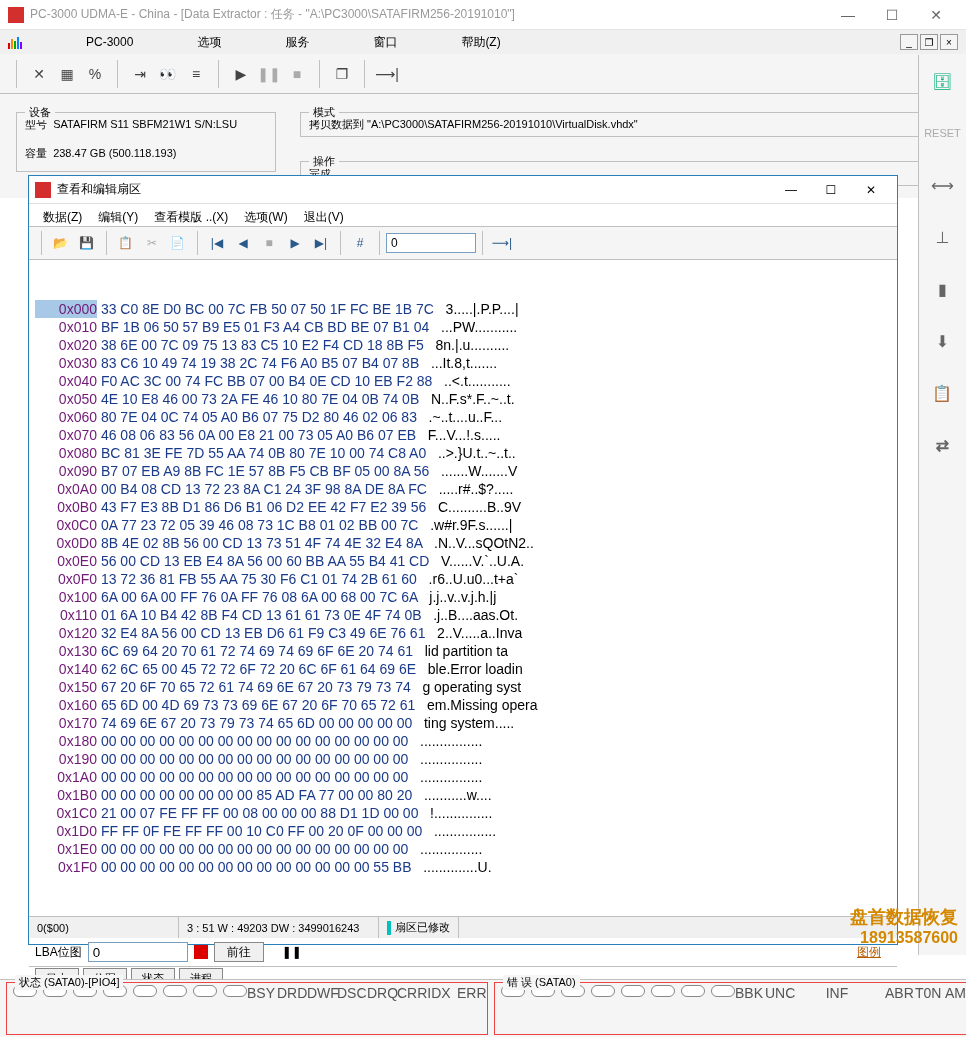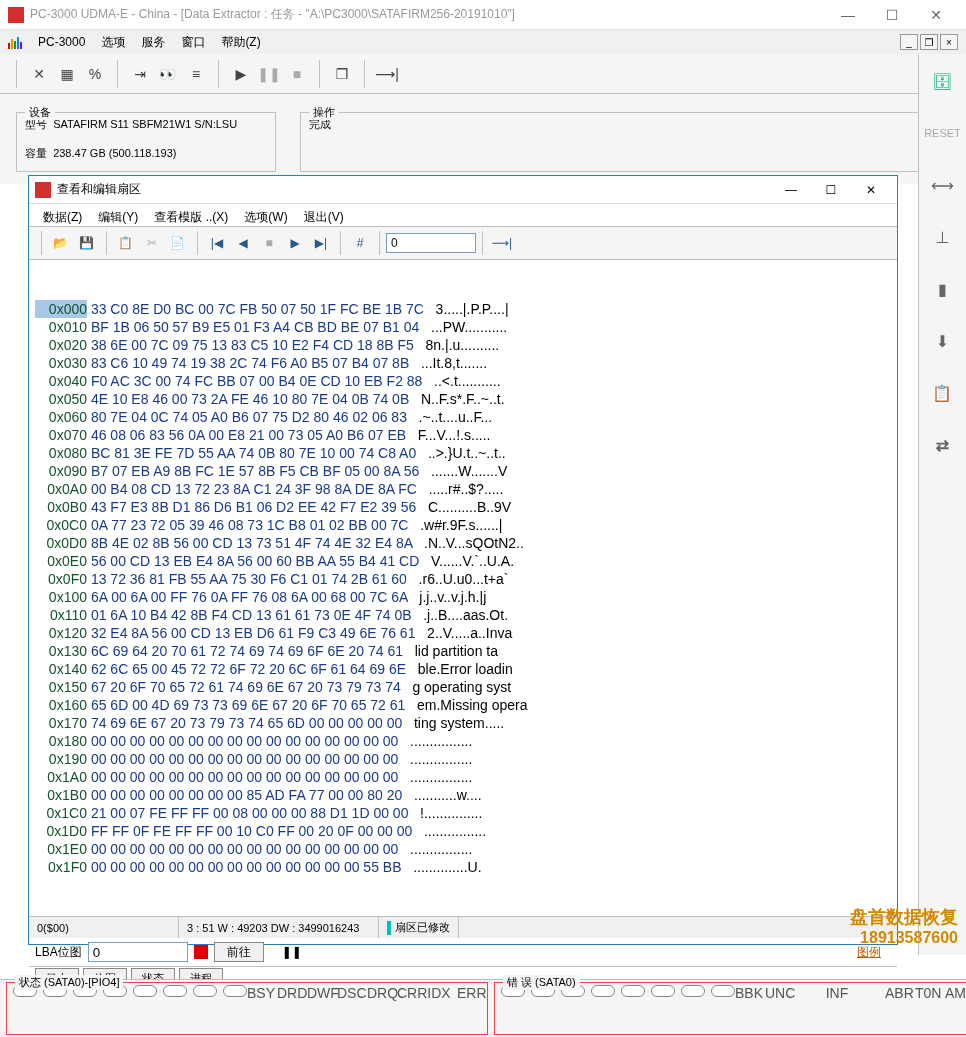--- a/index.html
+++ b/index.html
@@ -5,21 +5,21 @@
 * { margin: 0; padding: 0; box-sizing: border-box; font-family: "Microsoft YaHei", Tahoma, Arial, sans-serif; }
 body { background: #fff; font-size: 12px; color: #000; width: 966px; height: 1037px; position: relative; overflow: hidden; }
 
 
 .titlebar { height: 30px; background: #fff; display: flex; align-items: center; padding: 0 8px; border-bottom: 1px solid #e5e5e5; }
 .titlebar .icon { width: 16px; height: 16px; background: #d32f2f; margin-right: 6px; }
 .titlebar .title { flex: 1; color: #999; font-size: 12px; }
 .titlebar .winbtn { width: 44px; height: 30px; display: flex; align-items: center; justify-content: center; color: #666; font-size: 14px; }
 
 
-.menubar { height: 24px; display: flex; align-items: center; padding: 0 8px; background: #f0f0f0; }
+.menubar { height: 24px; display: flex; align-items: center; padding: 0 8px; background: #f0f0f0; gap: 48px; }
 .menubar .appicon { width: 16px; height: 14px; margin-right: 6px; }
 .menubar .item { padding: 0 8px; font-size: 12px; }
 .menubar .mdi-btns { margin-left: auto; display: flex; gap: 2px; }
 .menubar .mdi-btns span { width: 18px; height: 16px; border: 1px solid #999; display: flex; align-items: center; justify-content: center; font-size: 10px; background: #f5f5f5; }
 
 
 .toolbar { height: 40px; display: flex; align-items: center; padding: 0 8px; border-bottom: 1px solid #c0c0c0; background: #f5f5f5; }
 .toolbar .sep { width: 1px; height: 28px; background: #c0c0c0; margin: 0 8px; }
 .toolbar .btn { width: 28px; height: 28px; display: flex; align-items: center; justify-content: center; color: #444; font-size: 14px; }
 .panel { border: 1px solid #c0c0c0; margin: 12px; padding: 4px 8px; font-size: 11px; position: relative; }
@@ -43,21 +43,21 @@
 .hex-toolbar { height: 34px; display: flex; align-items: center; padding: 0 6px; border-top: 1px solid #c0c0c0; border-bottom: 1px solid #c0c0c0; background: #f5f5f5; }
 .hex-toolbar .btn { width: 26px; height: 26px; display: flex; align-items: center; justify-content: center; color: #2a5a8a; }
 .hex-toolbar .sep { width: 1px; height: 24px; background: #c0c0c0; margin: 0 6px; }
 .hex-toolbar input { width: 90px; height: 20px; border: 1px solid #7a9ec0; padding: 0 4px; font-size: 12px; }
 
 
 .hex-grid { font-family: "Courier New", monospace; font-size: 14px; white-space: pre; padding: 4px 6px; line-height: 18px; overflow: hidden; }
 .hex-header { color: #000; border-bottom: 1px solid #e0e0e0; padding-bottom: 2px; margin-bottom: 2px; }
 .hex-header .offset-col { display: inline-block; width: 62px; text-align: right; }
 .hex-row { }
-.hex-row .offset { color: #14532d; display: inline-block; width: 52px; text-align: right; }
+.hex-row .offset { color: #701a75; display: inline-block; width: 62px; text-align: right; }
 .hex-row .offset.sel { background: #a8c8e8; }
 .hex-row .bytes { color: #1a3a8a; }
 .hex-row .ascii { color: #000; }
 
 
 .hex-status { height: 22px; display: flex; align-items: center; border-top: 1px solid #c0c0c0; background: #f0f0f0; font-size: 11px; }
 .hex-status .cell { padding: 0 8px; border-right: 1px solid #c0c0c0; height: 100%; display: flex; align-items: center; }
 .hex-status .marker { display: inline-block; width: 4px; height: 14px; background: #00c0c0; margin-right: 4px; }
 
 .hex-lba-bar { height: 28px; display: flex; align-items: center; padding: 0 6px; gap: 6px; }
@@ -133,20 +133,24 @@
   <div class="btn">⟶|</div>
 </div>
 
 <div style="display:flex; background:#f5f5f5; padding:6px 4px 0 4px;">
   <div class="panel device">
     <span class="legend">设备</span>
     <div><span>型号</span>&nbsp;&nbsp;<span>SATAFIRM   S11 SBFM21W1 S/N:LSU</span></div>
     <div style="margin-top:14px;"><span>容量</span>&nbsp;&nbsp;<span>238.47 GB (500.118.193)</span></div>
   </div>
   <div style="flex:1; display:flex; flex-direction:column;">
+    <div class="panel mode">
+      <span class="legend">模式</span>
+      <span>拷贝数据到 "A:\PC3000\SATAFIRM256-20191010\VirtualDisk.vhdx"</span>
+    </div>
     <div class="panel op">
       <span class="legend">操作</span>
       <span>完成</span>
     </div>
   </div>
 </div>
 
 <div class="right-sidebar">
   <div class="tool" style="color:#0a7;">🗄</div>
   <div class="tool" style="color:#aaa;font-size:11px;">RESET</div>

